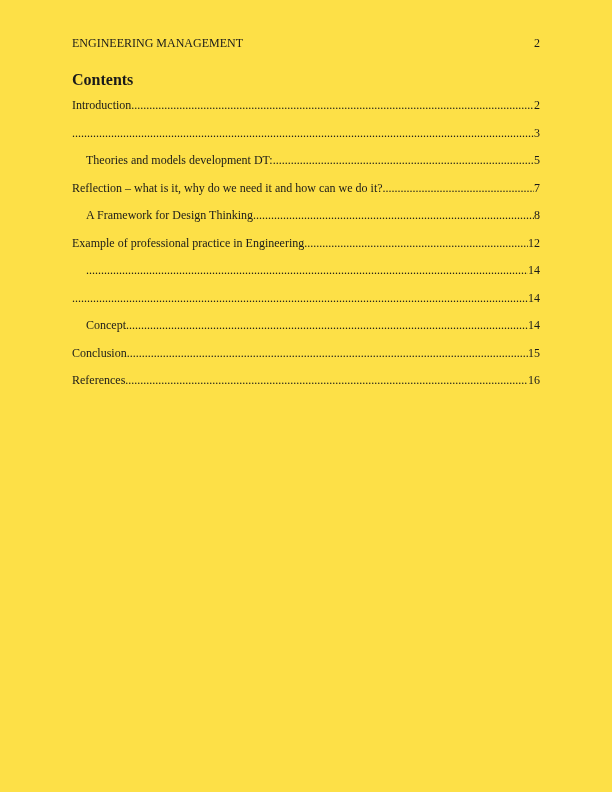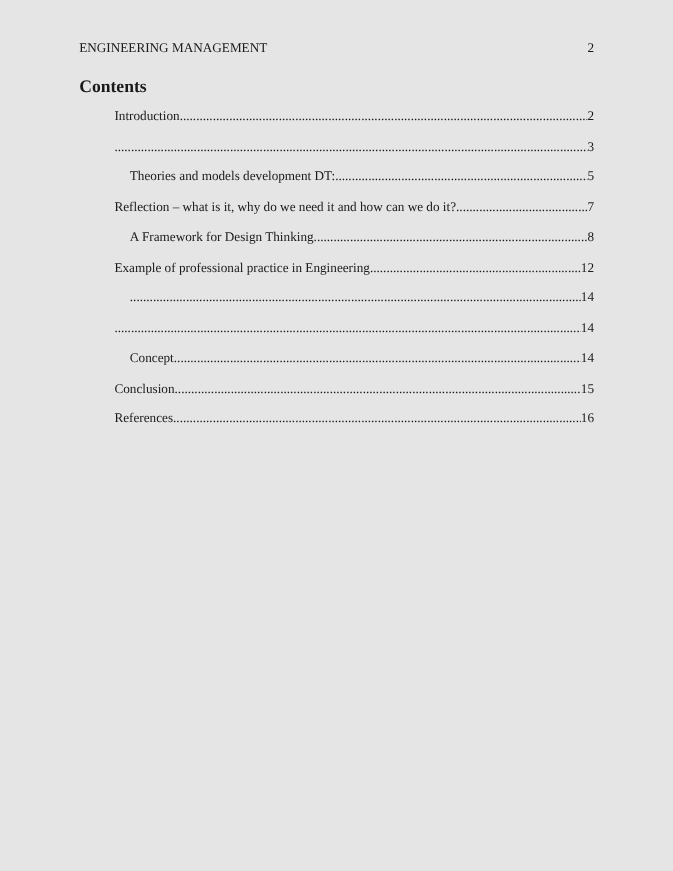--- a/index.html
+++ b/index.html
@@ -4,21 +4,21 @@
 <style>
   html, body {
     margin: 0;
     padding: 0;
     background: #ffffff;
   }
   .page {
     position: relative;
     width: 612px;
     height: 792px;
-    background: #e5e5e5;
+    background: #fde047;
     box-sizing: border-box;
     padding: 36px 72px 0 72px;
     font-family: "Liberation Serif", serif;
     font-size: 12px;
     color: #1a1a1a;
     overflow: hidden;
   }
   .header-row {
     display: flex;
     justify-content: space-between;
@@ -26,21 +26,20 @@
     line-height: 14px;
   }
   .contents-heading {
     font-size: 16px;
     font-weight: bold;
     line-height: 14px;
     margin: 23px 0 0 0;
   }
   .toc-list {
     margin-top: 5px;
-    margin-left: 32px;
   }
   .toc-row {
     display: flex;
     align-items: baseline;
     line-height: 27.5px;
     white-space: nowrap;
   }
   .toc-row.indent {
     padding-left: 14px;
   }

